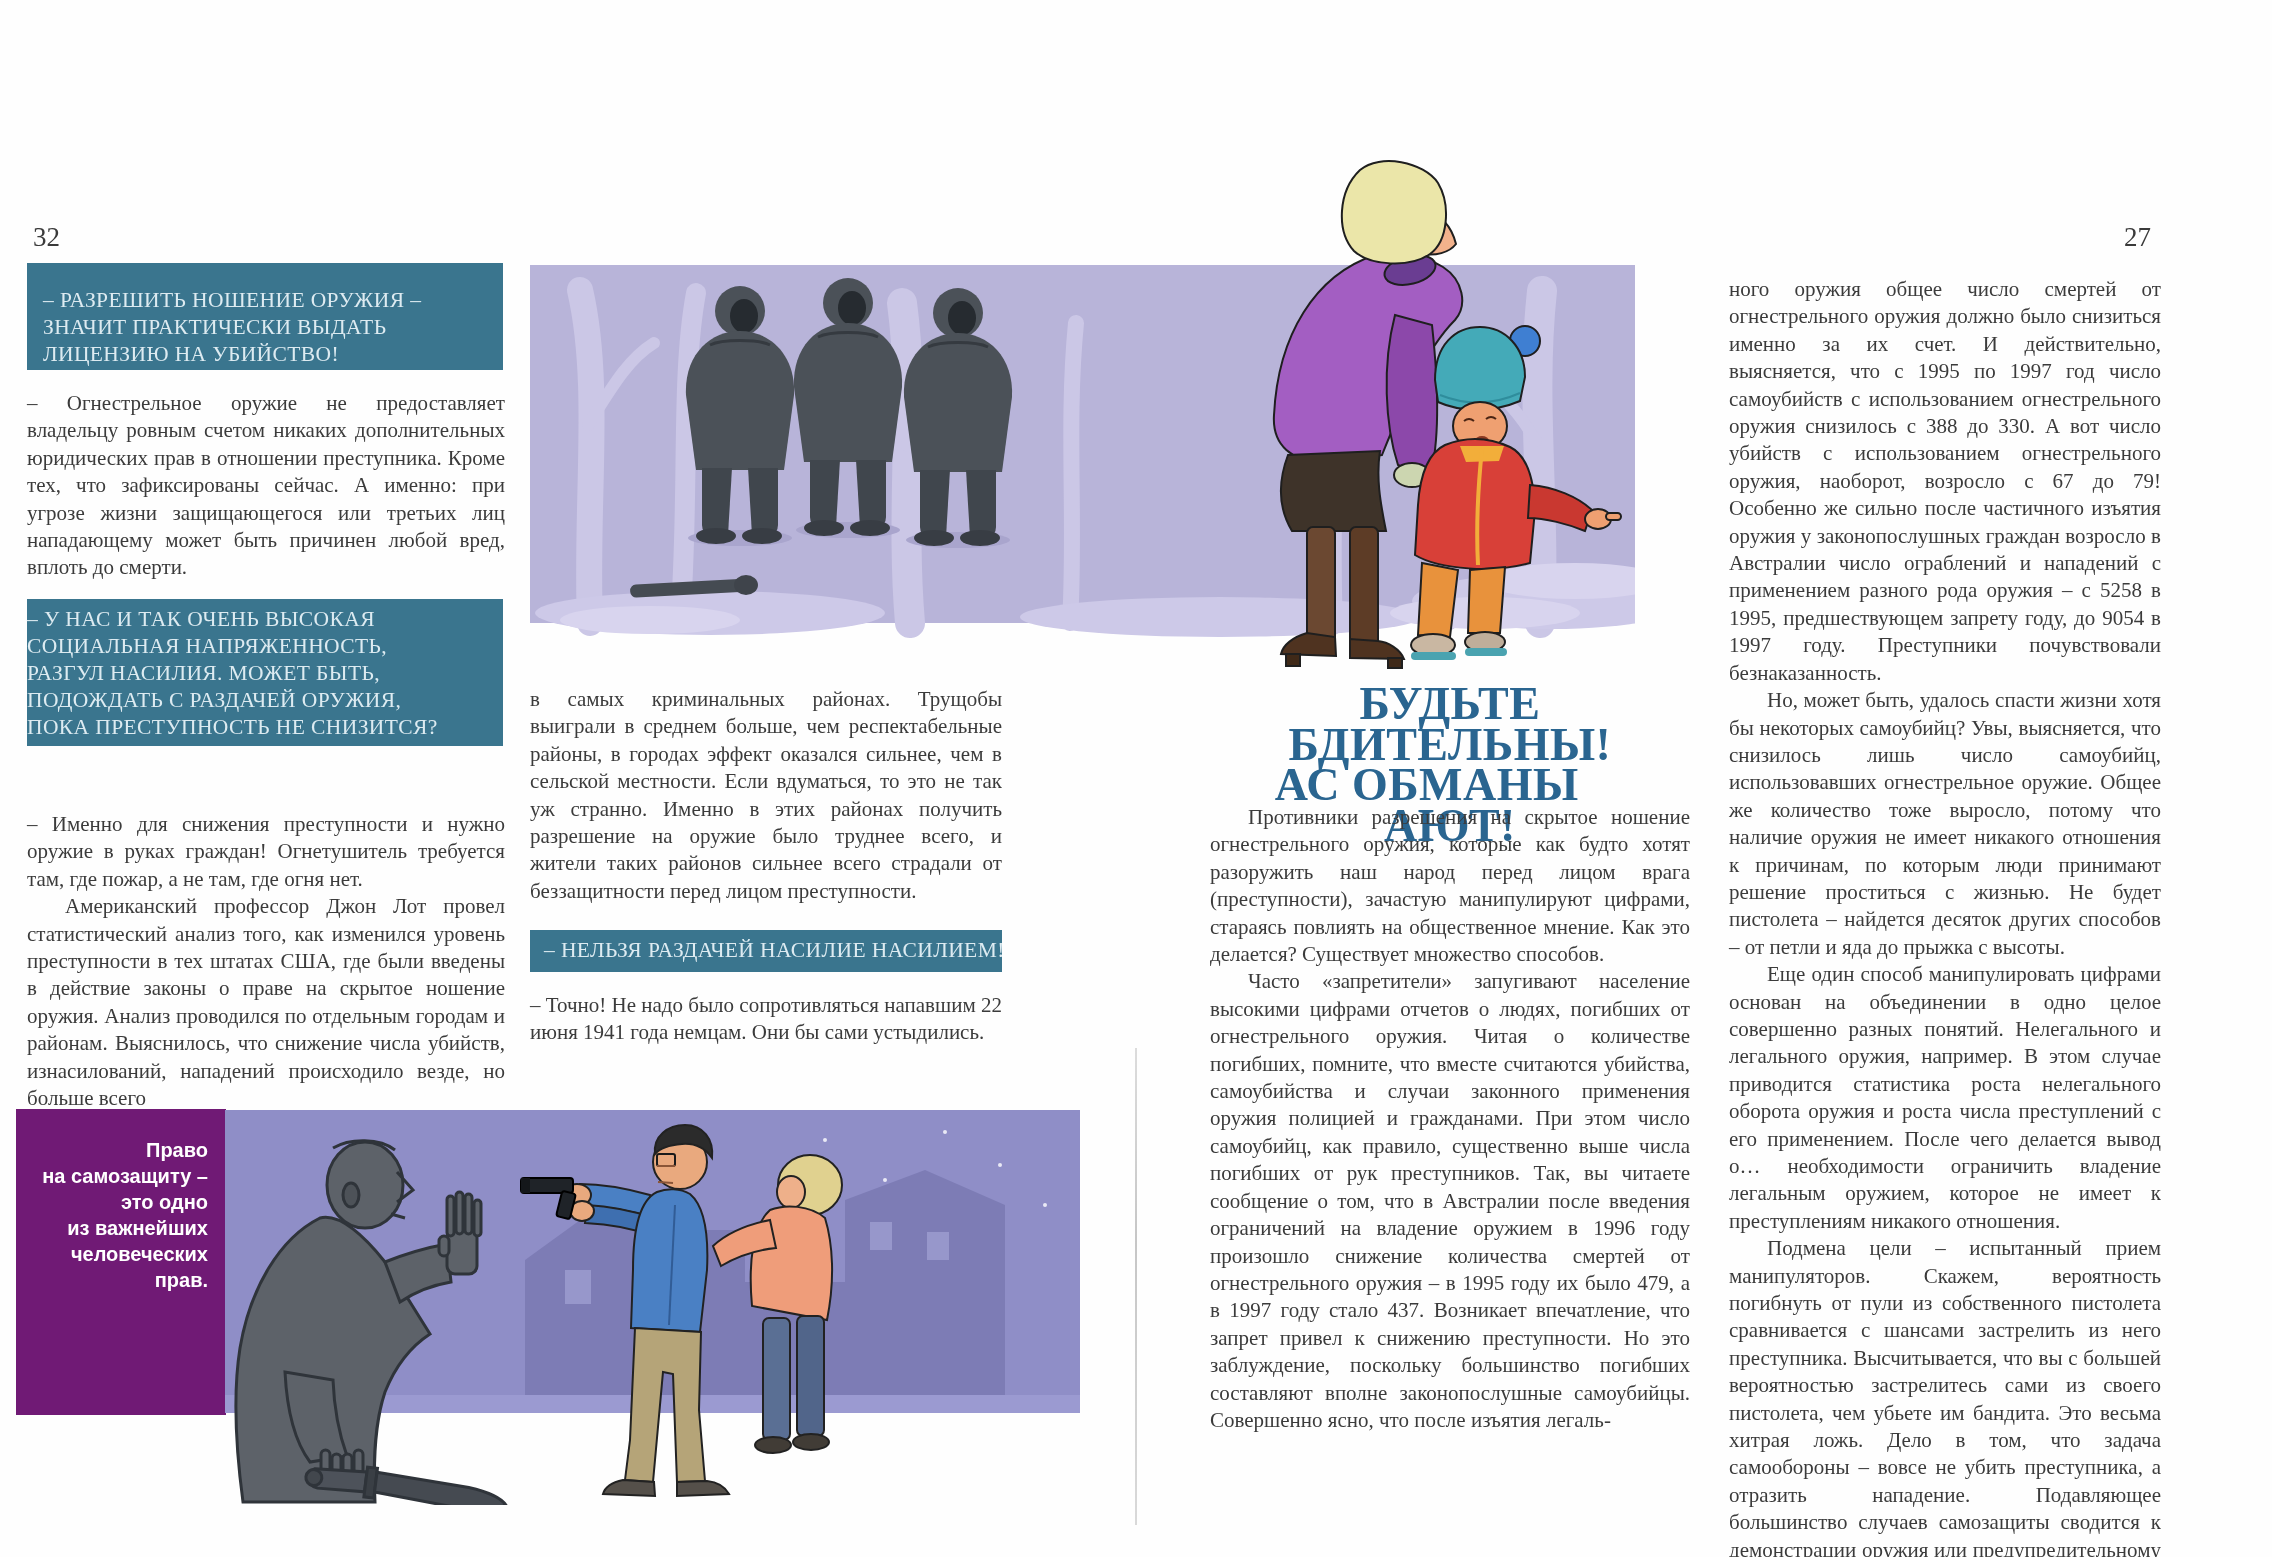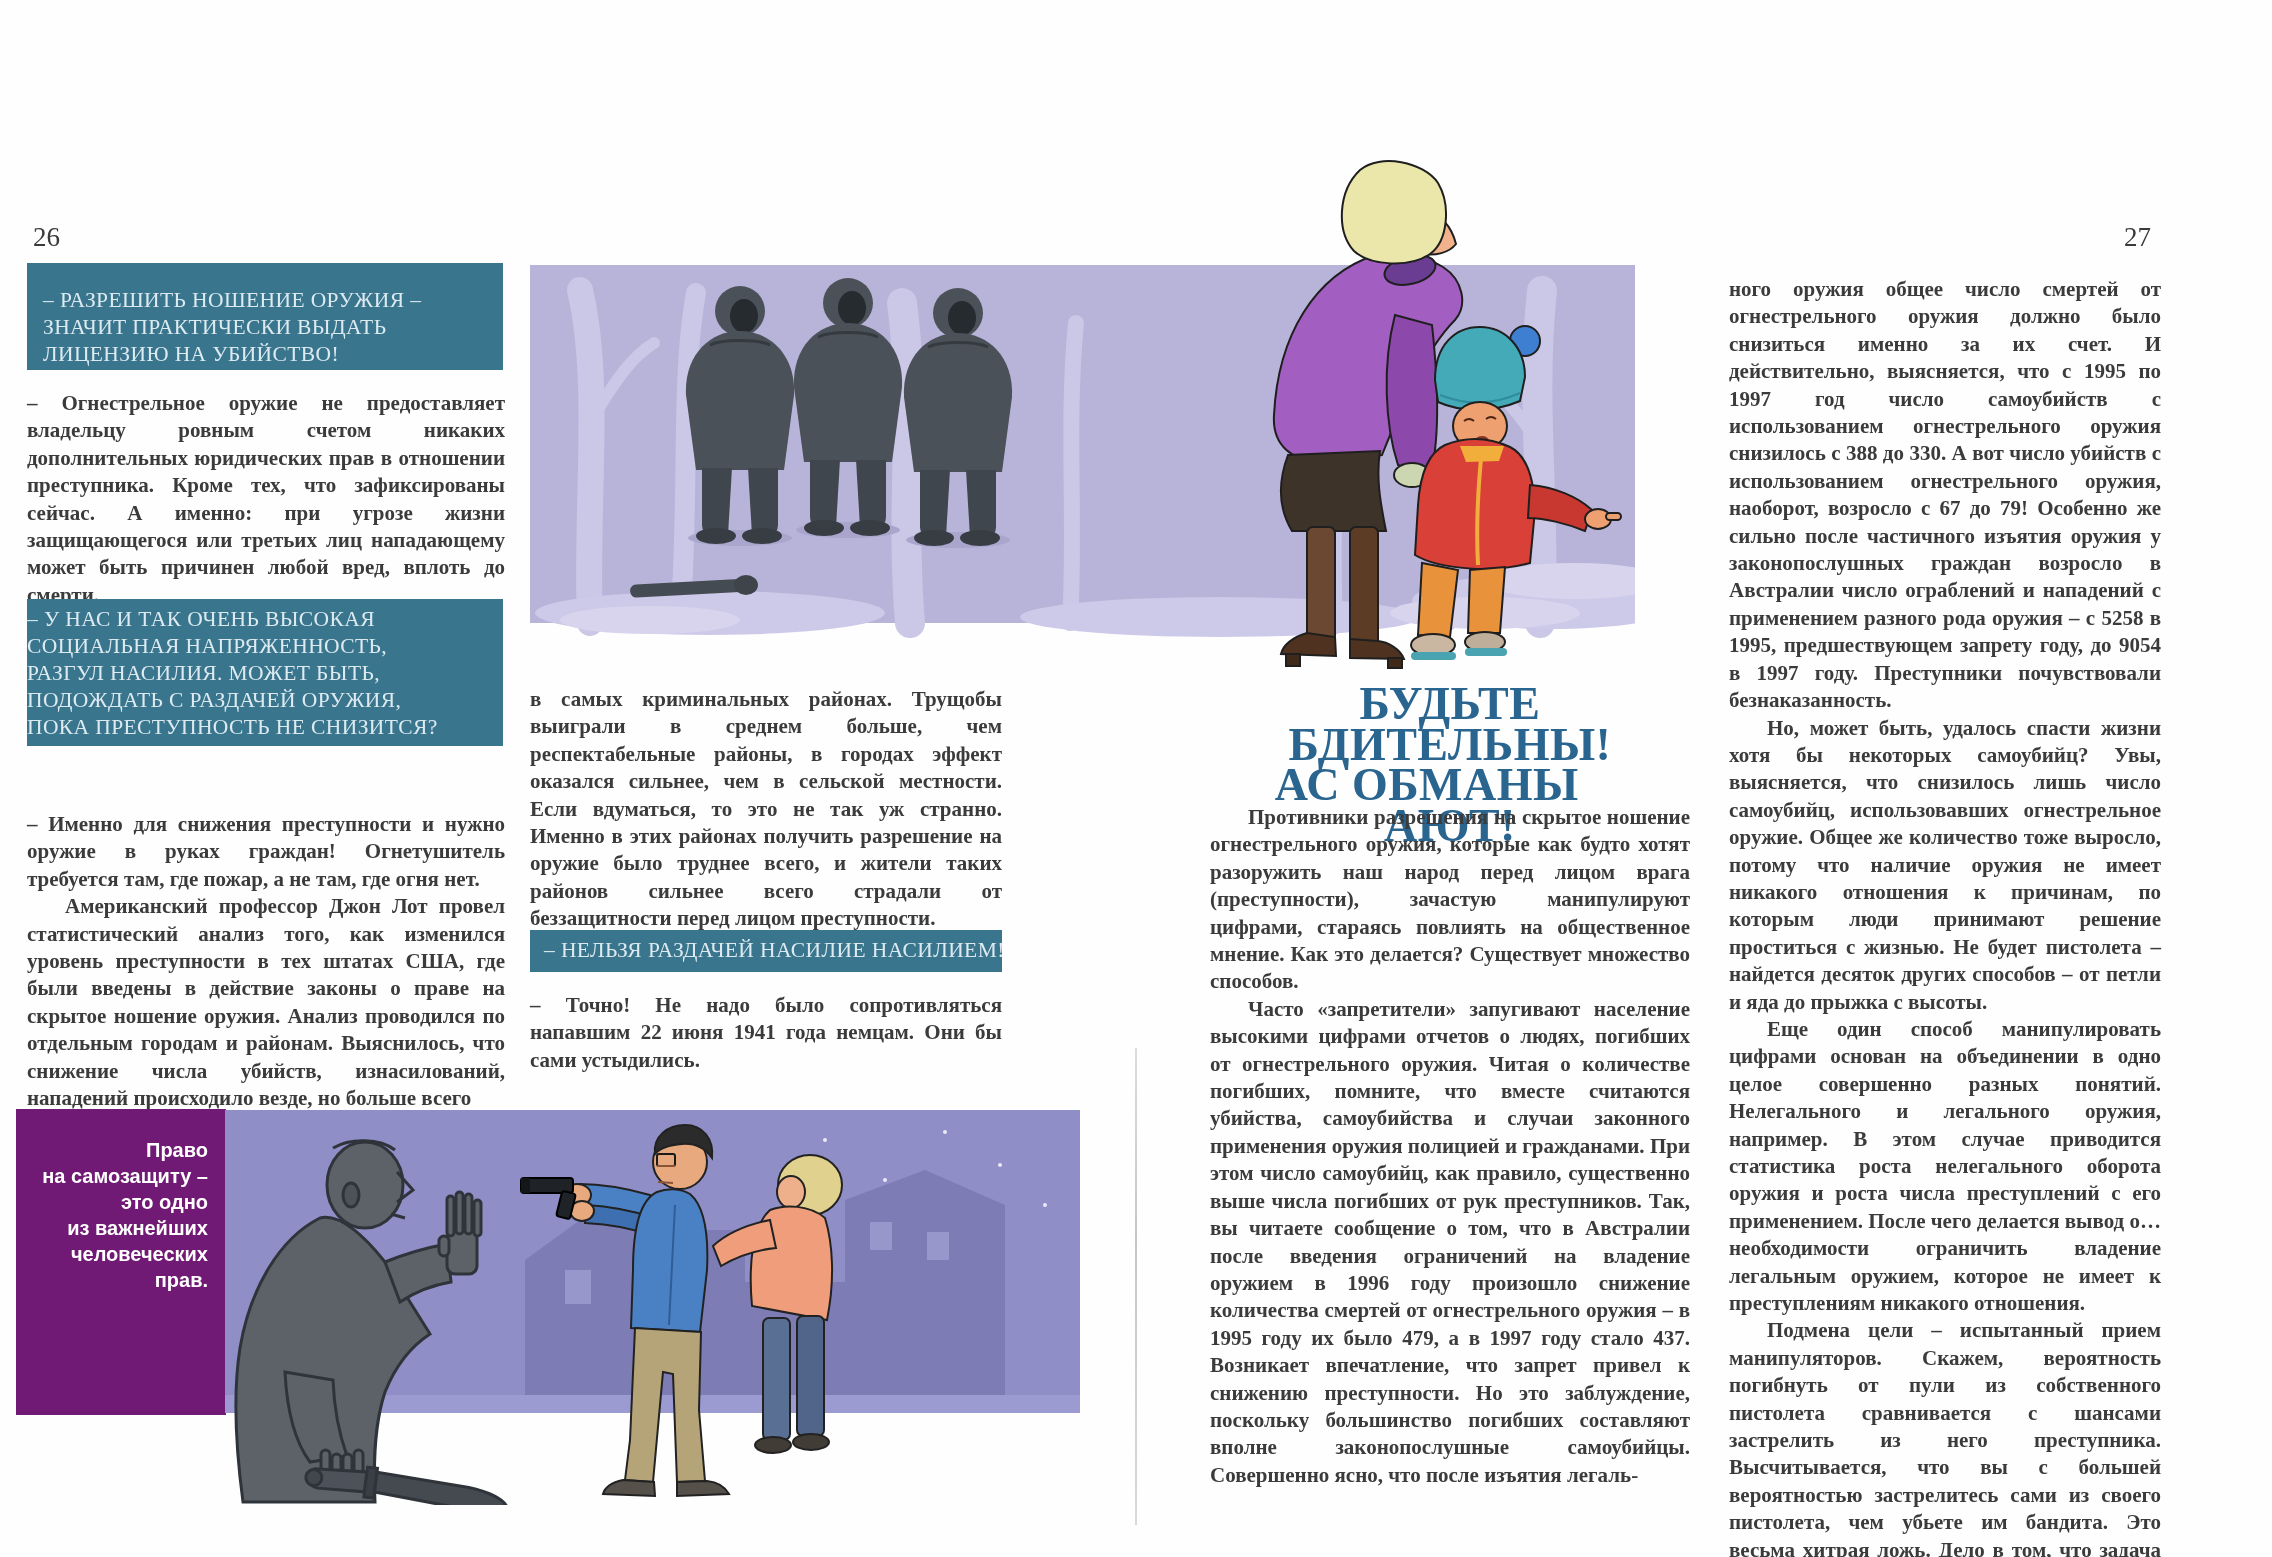--- a/index.html
+++ b/index.html
@@ -4,34 +4,34 @@
 <style>
   html,body{margin:0;padding:0;background:#ffffff;}
   #canvas{position:relative;width:2272px;height:1557px;background:#fefefe;overflow:hidden;
           font-family:"Liberation Serif",serif;}
   .abs{position:absolute;}
   .pagenum{font:27px/27px "Liberation Serif",serif;color:#3a3a3a;}
   .callout{background:#3a758e;color:#ddebf1;font-family:"Liberation Serif",serif;
            font-size:21.5px;line-height:27px;letter-spacing:.4px;white-space:pre-line;
            box-sizing:border-box;}
   .body-text{font-size:21px;line-height:27.4px;color:#3b3b3b;text-align:justify;}
-  .body-text p{margin:0;font-weight:bold;}
+  .body-text p{margin:0;}
   .body-text p.indent{text-indent:38px;}
   .greenbox{background:#701a75;color:#ffffff;font:bold 20px/26px "Liberation Sans",sans-serif;
             text-align:right;white-space:pre-line;box-sizing:border-box;padding:28px 18px 0 14px;}
   .heading27{font-family:"Liberation Serif",serif;font-weight:bold;font-size:46px;line-height:40.5px;
              color:#2a6590;text-align:center;white-space:pre-line;letter-spacing:.5px;}
   .fold{width:2px;background:linear-gradient(to bottom,#dcdcdc,#c6c6c6 40%,#d9d9d9);}
 </style>
 </head>
 <body>
 
 <div id="canvas">
 
-  <div class="pagenum abs" style="left:33px;top:224px;">26</div>
+  <div class="pagenum abs" style="left:33px;top:224px;">32</div>
   <div class="pagenum abs" style="left:2124px;top:224px;">27</div>
 
   <div class="callout abs" style="left:27px;top:263px;width:476px;height:107px;padding:24px 16px;">– РАЗРЕШИТЬ НОШЕНИЕ ОРУЖИЯ –
 ЗНАЧИТ ПРАКТИЧЕСКИ ВЫДАТЬ
 ЛИЦЕНЗИЮ НА УБИЙСТВО!</div>
 
   <div class="body-text abs" style="left:27px;top:390px;width:478px;">
     <p>– Огнестрельное оружие не предоставляет владельцу ровным счетом никаких дополнительных юридических прав в отношении преступника. Кроме тех, что зафиксированы сейчас. А именно: при угрозе жизни защищающегося или третьих лиц нападающему может быть причинен любой вред, вплоть до смерти.</p>
   </div>
 

